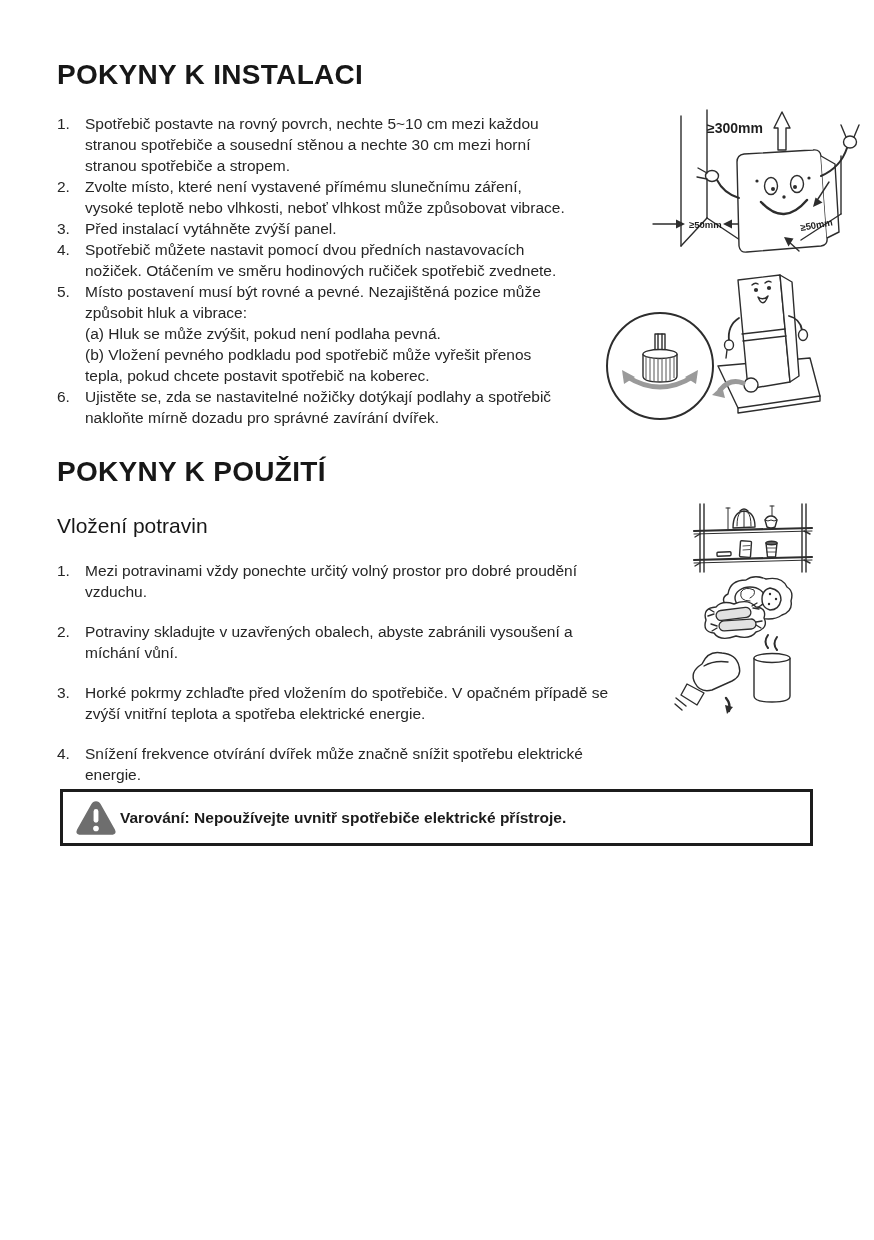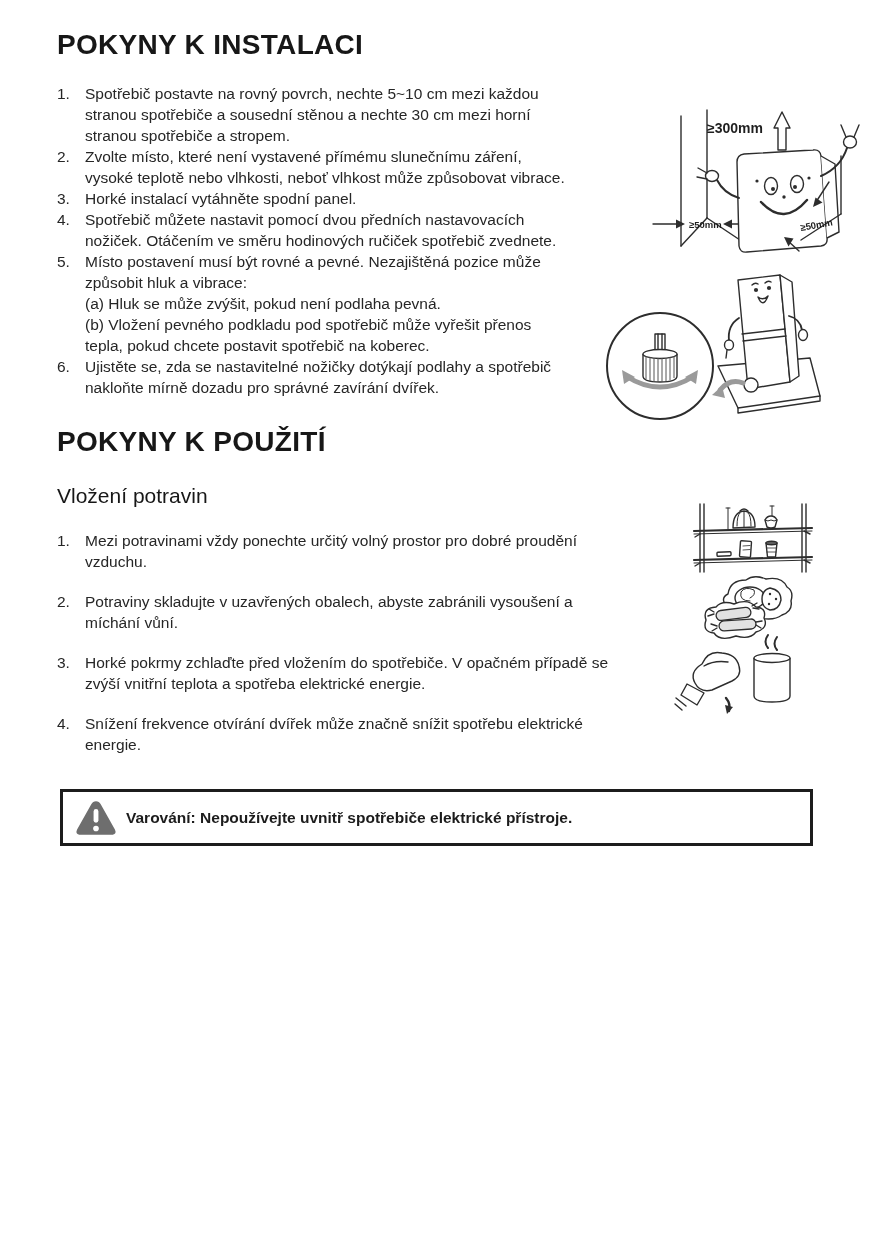--- a/index.html
+++ b/index.html
@@ -7,21 +7,21 @@
     position:relative;
     width:874px;height:1240px;
     margin:0 auto;
     background:#ffffff;
     font-family:"Liberation Sans", sans-serif;
     color:#1f1f1f;
     overflow:hidden;
   }
   .text-col{
     position:absolute;
-    left:57px;top:29px;
+    left:57px;top:59px;
     width:606px;
   }
   h1.sec-title{
     font-size:28px;
     font-weight:700;
     letter-spacing:0.3px;
     color:#171717;
     margin:0 0 22px 0;
   }
   h1.sec-title.second{margin-top:28px;margin-bottom:8px;}
@@ -48,21 +48,21 @@
   .warning-box{
     position:absolute;
     left:60px;top:789px;
     width:753px;height:57px;
     box-sizing:border-box;
     border:3px solid #1c1c1c;
     background:#fff;
     display:flex;
     align-items:center;
     padding:0 12px;
-    gap:9px;
+    gap:3px;
   }
   .warning-text{
     font-size:15.5px;
     font-weight:700;
     color:#1c1c1c;
   }
   .ln{stroke:#2d2d2d;stroke-width:1.4;fill:none;stroke-linecap:round;stroke-linejoin:round;}
   .lnf{stroke:#2d2d2d;stroke-width:1.4;fill:#ffffff;stroke-linejoin:round;}
   .fil{fill:#2d2d2d;stroke:none;}
   .gray{stroke:#9a9a9a;fill:none;stroke-linecap:round;}
@@ -84,21 +84,21 @@
 stranou spotřebiče a sousední stěnou a nechte 30 cm mezi horní
 stranou spotřebiče a stropem.</span>
       </li>
       <li>
         <span class="num">2.</span>
         <span class="txt">Zvolte místo, které není vystavené přímému slunečnímu záření,
 vysoké teplotě nebo vlhkosti, neboť vlhkost může způsobovat vibrace.</span>
       </li>
       <li>
         <span class="num">3.</span>
-        <span class="txt">Horké instalací vytáhněte spodní panel.</span>
+        <span class="txt">Před instalací vytáhněte zvýší panel.</span>
       </li>
       <li>
         <span class="num">4.</span>
         <span class="txt">Spotřebič můžete nastavit pomocí dvou předních nastavovacích
 nožiček. Otáčením ve směru hodinových ručiček spotřebič zvednete.</span>
       </li>
       <li>
         <span class="num">5.</span>
         <span class="txt">Místo postavení musí být rovné a pevné. Nezajištěná pozice může
 způsobit hluk a vibrace:

